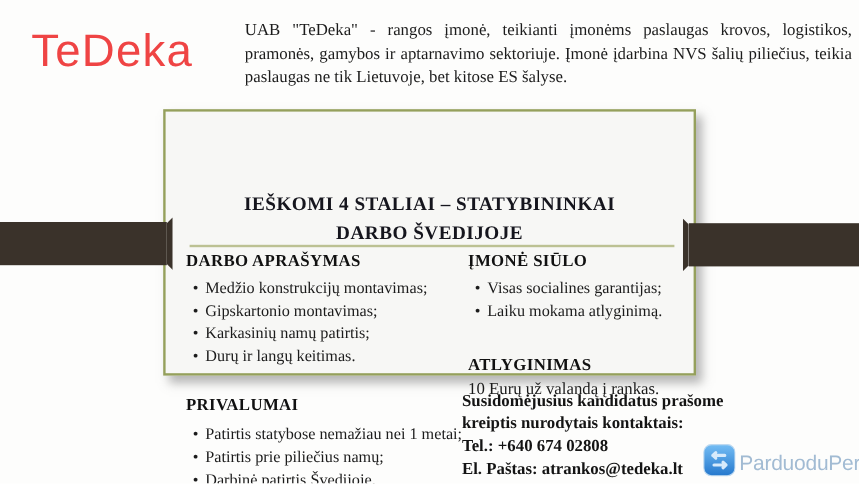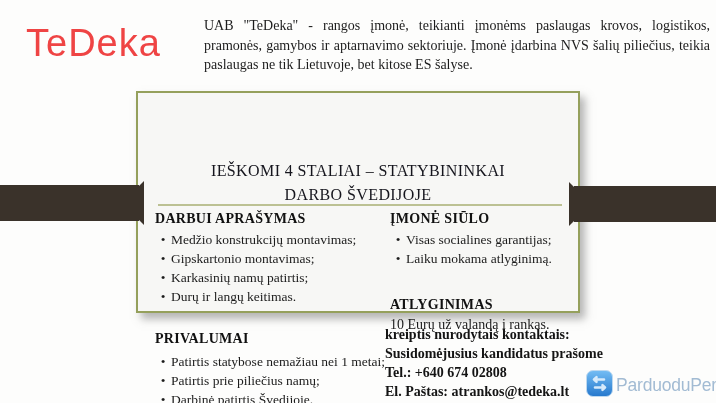--- a/index.html
+++ b/index.html
@@ -10,21 +10,21 @@
   .logo { position:absolute; left:26px; top:22px; font-family:"Liberation Sans", sans-serif;
           font-size:38px; font-weight:400; color:#ef4444; letter-spacing:1px; }
 
   .intro { position:absolute; left:204px; top:16px; width:506px; font-size:14px;
            line-height:19.5px; color:#1c1c1c; text-align:justify; }
 
   .card { position:absolute; left:136px; top:91px; width:444px; height:222px;
           background:#f7f7f5; border:2px solid #95a05c;
           box-shadow: 5px 6px 8px rgba(110,110,110,0.5); z-index:2; }
   .card-title { position:absolute; top:66px; left:0; right:0; text-align:center;
-                font-size:16px; font-weight:400; color:#15151d; letter-spacing:0.4px;
+                font-size:16px; font-weight:700; color:#15151d; letter-spacing:0.4px;
                 line-height:24px; }
   .title-rule { position:absolute; top:111px; left:20px; right:16px; height:2px;
                 background:#bcc193; }
 
   .col { position:absolute; top:118px; }
   .col-left  { left:17px;  width:228px; }
   .col-right { left:252px; width:182px; }
   .sec-head { font-size:14px; font-weight:700; color:#111; letter-spacing:0.3px;
               margin-bottom:3px; }
   ul.blist { list-style:none; }
@@ -64,21 +64,21 @@
   <p class="intro">UAB "TeDeka" - rangos įmonė, teikianti įmonėms paslaugas krovos, logistikos, pramonės, gamybos ir aptarnavimo sektoriuje. Įmonė įdarbina NVS šalių piliečius, teikia paslaugas ne tik Lietuvoje, bet kitose ES šalyse.</p>
 
   <div class="card">
     <div class="card-title">
       <div>IEŠKOMI 4 STALIAI – STATYBININKAI</div>
       <div>DARBO ŠVEDIJOJE</div>
     </div>
     <div class="title-rule"></div>
 
     <div class="col col-left">
-      <div class="sec-head">DARBUI APRAŠYMAS</div>
+      <div class="sec-head">DARBO APRAŠYMAS</div>
       <ul class="blist">
         <li>
             <span class="b">•</span>
             <span>Medžio konstrukcijų montavimas;</span>
           </li>
         <li>
             <span class="b">•</span>
             <span>Gipskartonio montavimas;</span>
           </li>
         <li>
@@ -126,22 +126,22 @@
           <span>Patirtis prie piliečius namų;</span>
         </li>
       <li>
           <span class="b">•</span>
           <span>Darbinė patirtis Švedijoje.</span>
         </li>
     </ul>
   </div>
 
   <div class="contacts">
+    <div>Susidomėjusius kandidatus prašome</div>
     <div>kreiptis nurodytais kontaktais:</div>
-    <div>Susidomėjusius kandidatus prašome</div>
     <div>Tel.: +640 674 02808</div>
     <div>El. Paštas: atrankos@tedeka.lt</div>
   </div>
 
   <div class="watermark">
     <span>
       <svg width="27" height="27" viewBox="0 0 27 27">
         <defs>
           <linearGradient id="wmg" x1="0" y1="0" x2="0" y2="1">
             <stop offset="0" stop-color="#74bdf4"></stop>

